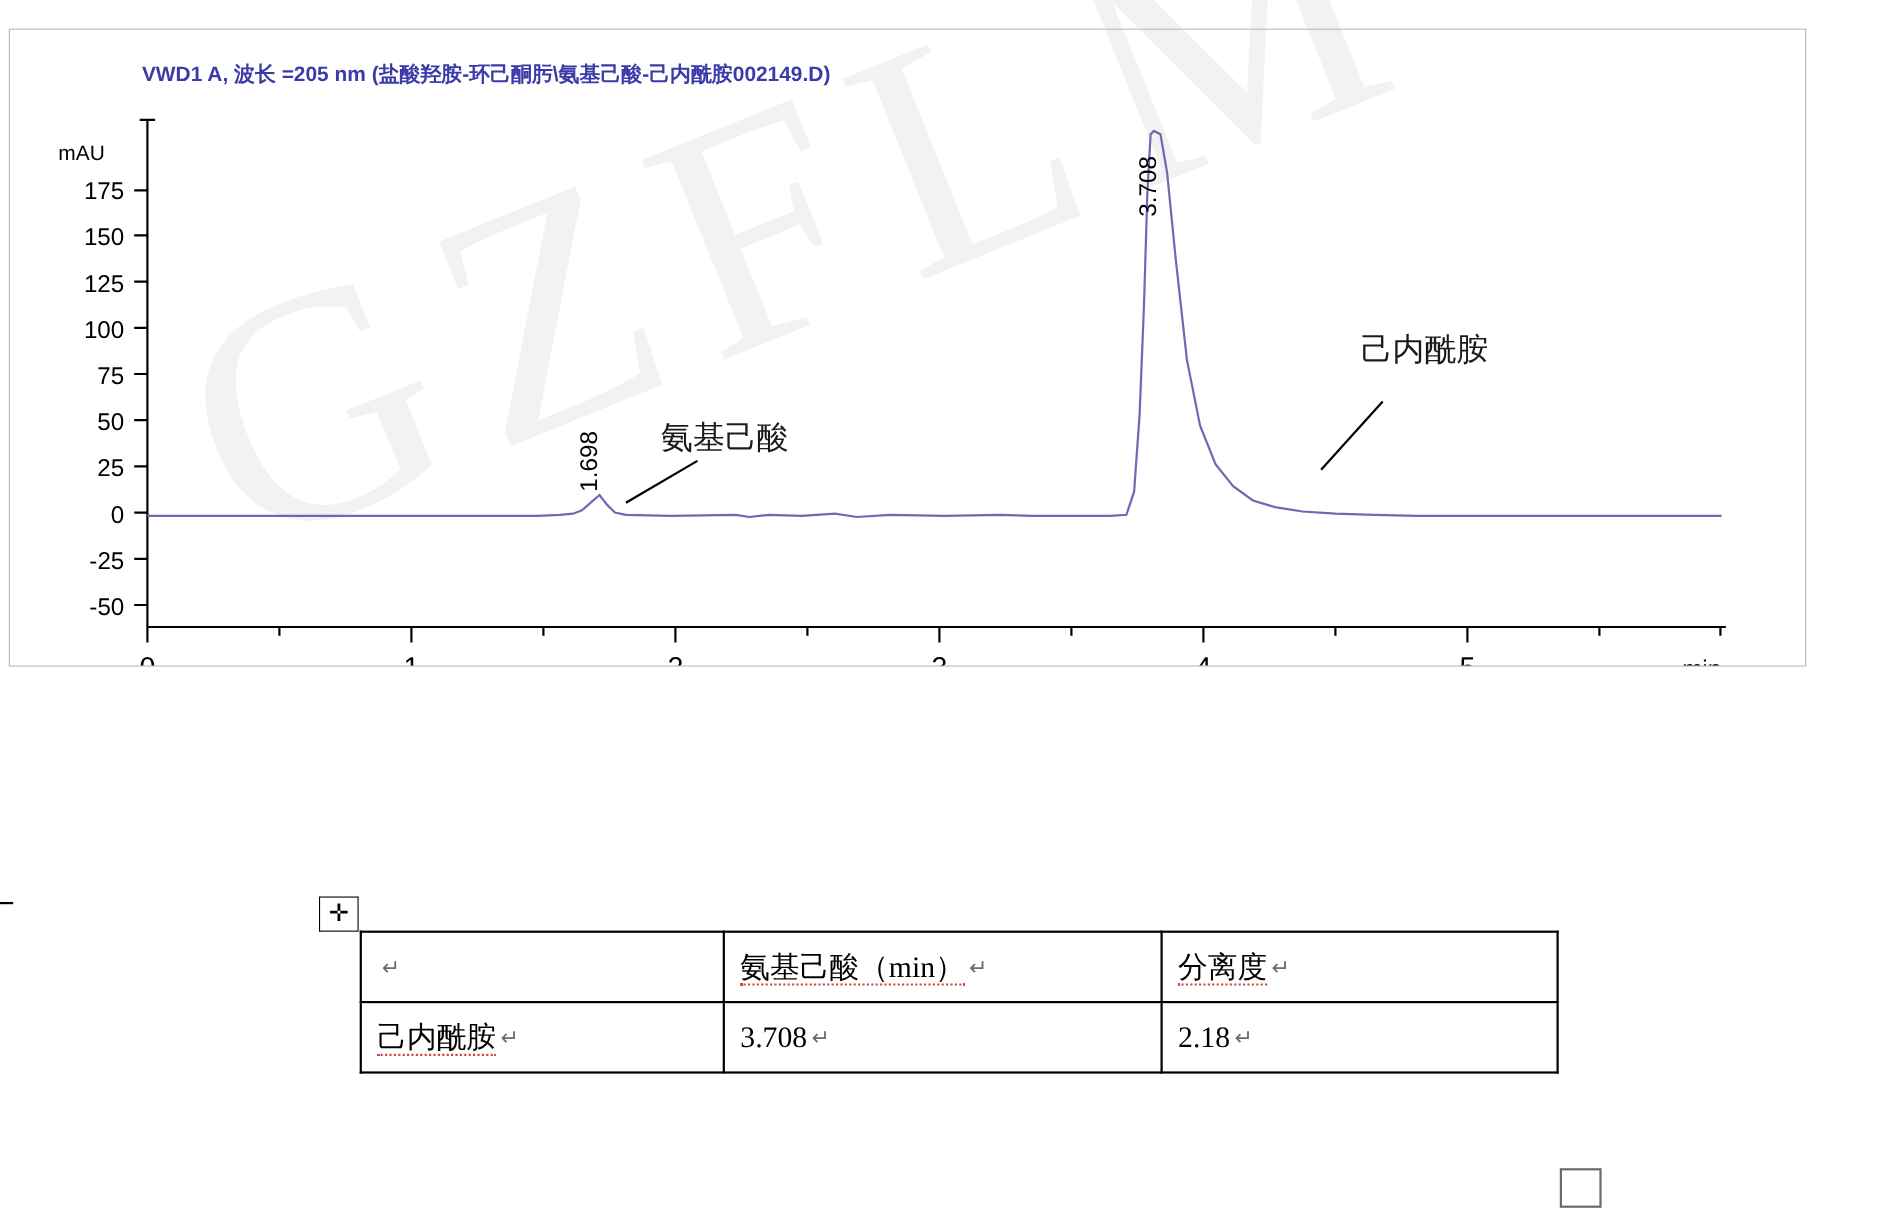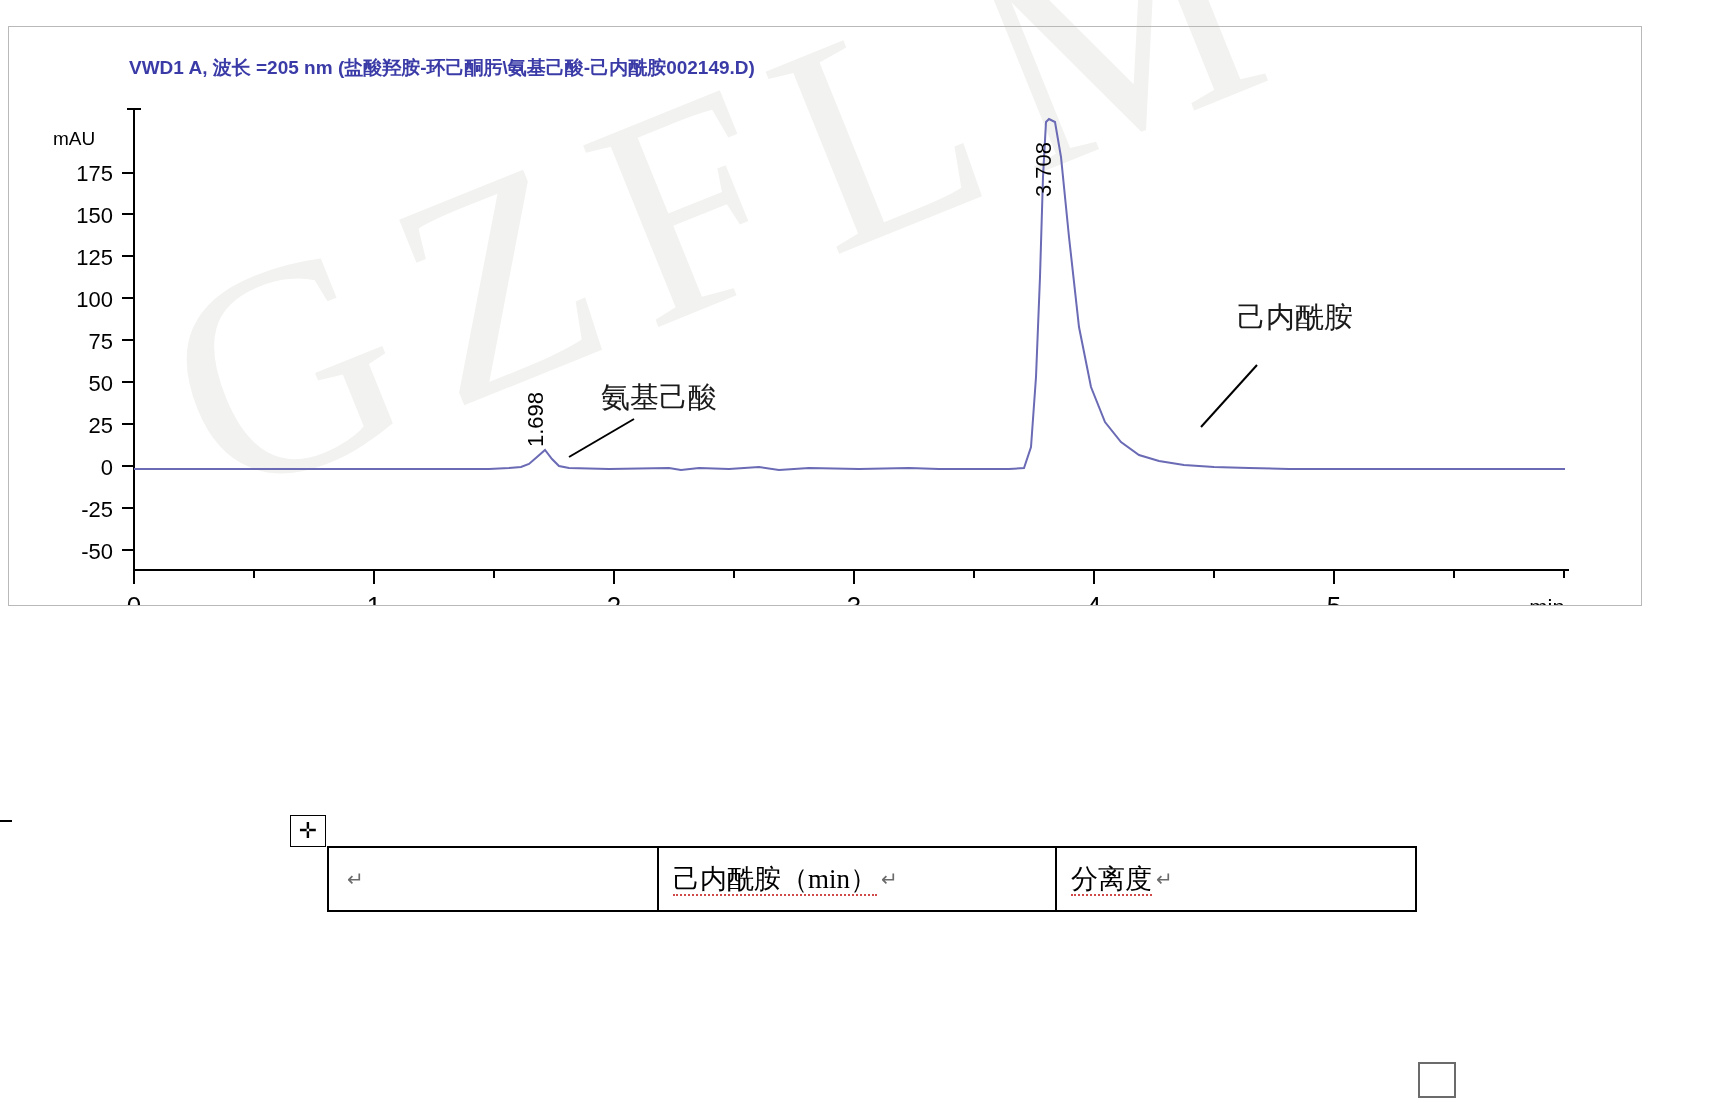--- a/index.html
+++ b/index.html
@@ -224,20 +224,25 @@
 
 <div class="left-tick"></div>
 
 <div class="move-handle">✛</div>
 
 <div class="table-wrap">
   <table class="data-table">
     <tbody>
         <tr>
       <td class="col-name"><span></span><span class="pilcrow">↵</span></td>
-      <td class="col-rt"><span class="sq-underline">己内酰胺（min）</span><span class="pilcrow">↵</span></td>
+      <td class="col-rt"><span class="sq-underline">氨基己酸（min）</span><span class="pilcrow">↵</span></td>
       <td class="col-res"><span class="sq-underline">分离度</span><span class="pilcrow">↵</span></td>
+    </tr>
+    <tr>
+      <td class="col-name"><span class="sq-underline">己内酰胺</span><span class="pilcrow">↵</span></td>
+      <td class="col-rt"><span>3.708</span><span class="pilcrow">↵</span></td>
+      <td class="col-res"><span>2.18</span><span class="pilcrow">↵</span></td>
     </tr>
   </tbody>
     </table>
 </div>
 
 <div class="end-box"></div>
 
 </body></html>

